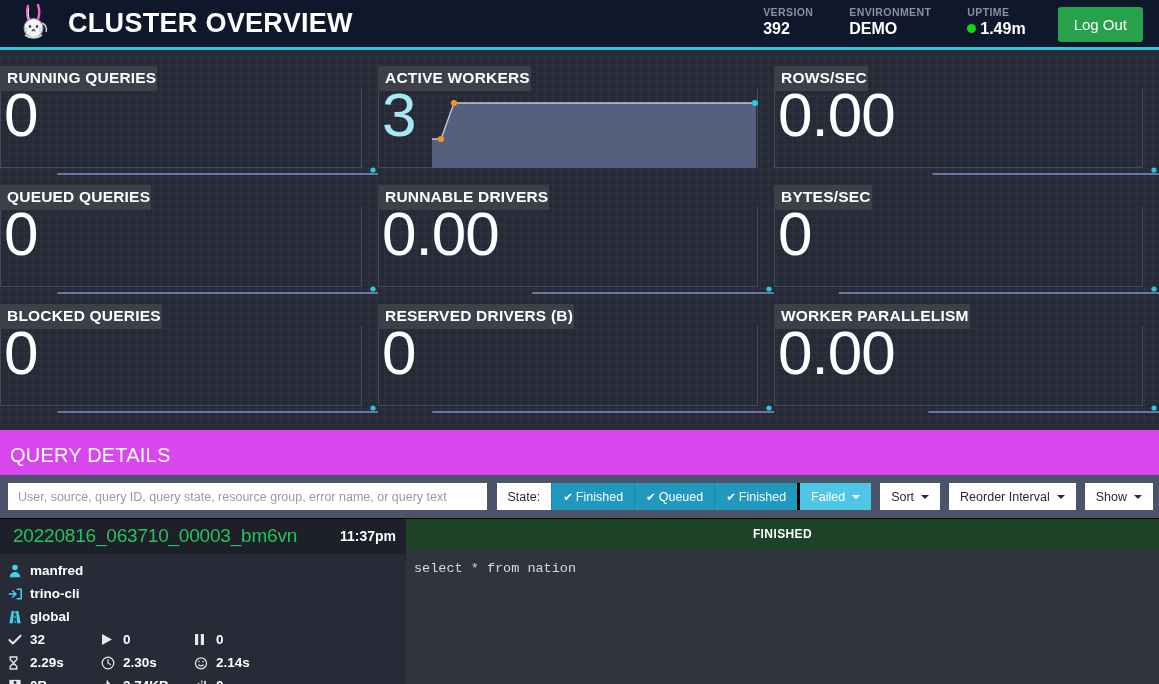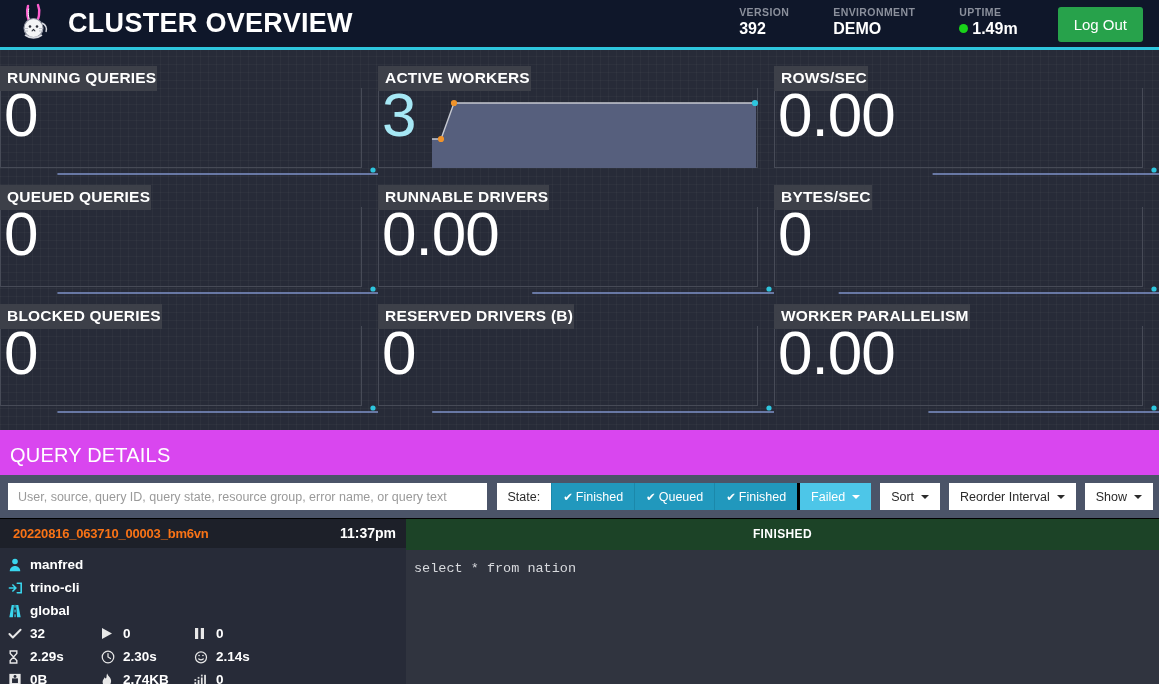--- a/index.html
+++ b/index.html
@@ -40,21 +40,21 @@
     color: #ffffff;
     font-size: 27px;
     font-weight: bold;
     letter-spacing: .3px;
     white-space: nowrap;
   }
   #header-stats {
     margin-left: auto;
     display: flex;
     align-items: flex-start;
-    gap: 16px;
+    gap: 8px;
   }
   .hstat { padding: 0 14px; text-align: left; }
   .hstat-label {
     color: #8b909c;
     font-size: 10.5px;
     font-weight: bold;
     letter-spacing: .4px;
     line-height: 14px;
     text-transform: uppercase;
   }
@@ -227,23 +227,23 @@
   .q-left { width: 406px; flex: 0 0 406px; background: #1d2029; }
   .q-right { flex: 1 1 auto; background: #30343f; }
   #q-head {
     display: flex;
     align-items: center;
     padding: 6px 10px 7px 13px;
     background: #1d2029;
     border-top: 1px solid #000;
   }
   #q-id {
-    color: #f97316;
-    font-size: 13px;
-    font-weight: bold;
+    color: #22c55e;
+    font-size: 19px;
+    font-weight: normal;
     letter-spacing: -.2px;
   }
   #q-time {
     margin-left: auto;
     color: #ffffff;
     font-size: 14px;
     font-weight: bold;
   }
   #q-state {
     background: #1c4327;

